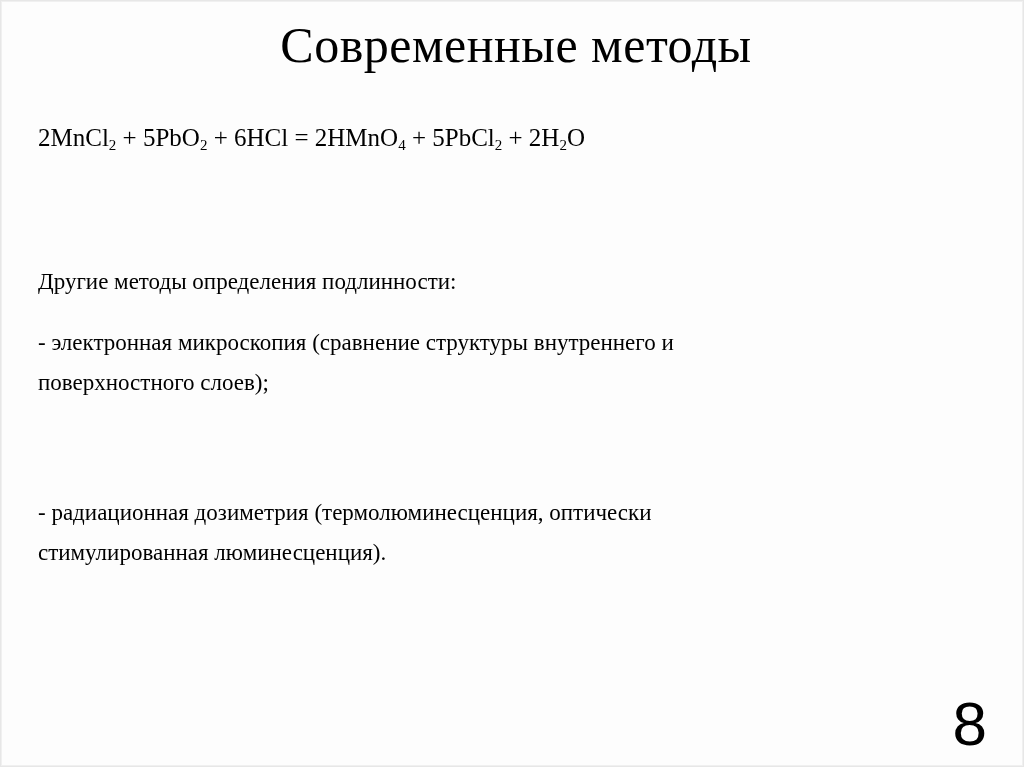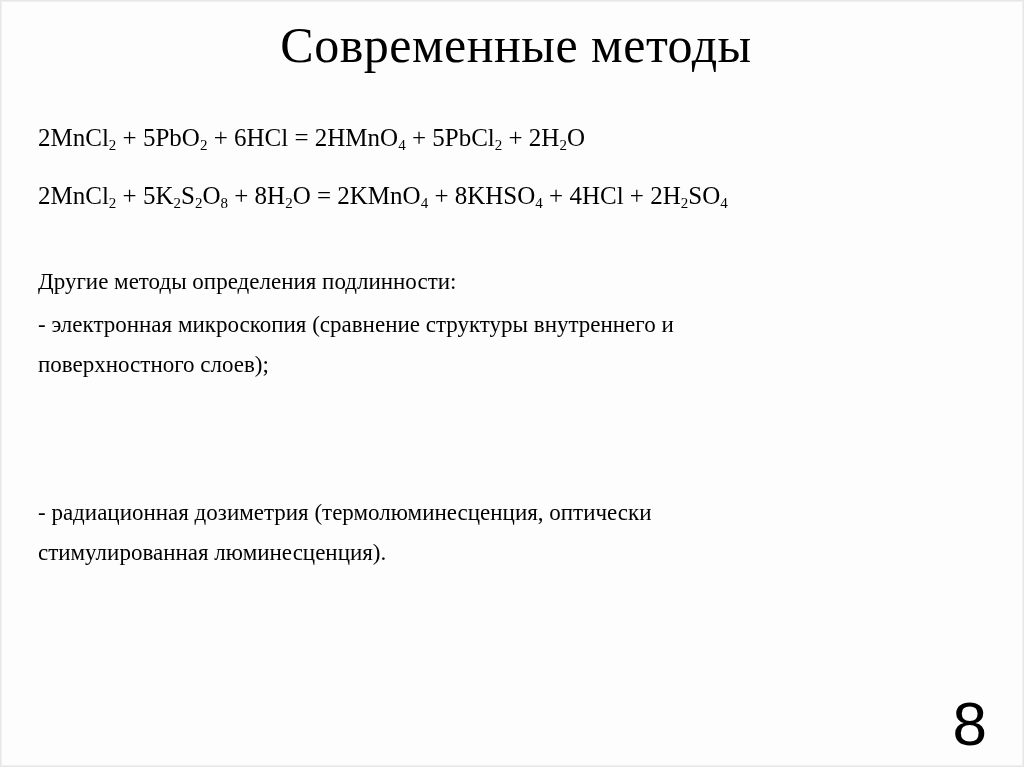--- a/index.html
+++ b/index.html
@@ -74,24 +74,23 @@
 </style>
 </head>
 <body>
 
 <div class="slide">
 
   <h1 class="title">Современные методы</h1>
 
   <div class="eq" style="top:114px">2MnCl<sub>2</sub> + 5PbO<sub>2</sub> + 6HCl = 2HMnO<sub>4</sub> + 5PbCl<sub>2</sub> + 2H<sub>2</sub>O</div>
 
-  <div class="eq" style="top:172px">2MnCl<sub>2</sub> + 5K<sub>2</sub>S<sub>2</sub>O<sub>8</sub> + 8H<sub>2</sub>O = 2KMnO<sub>4</sub> + 8KHSO<sub>4</sub> + 4HCl + 2H<sub>2</sub>SO<sub>4</sub></div>
 
   <div class="para" style="top:260px">Другие методы определения подлинности:</div>
 
-  <div class="para" style="top:303px">- электронная микроскопия (сравнение структуры внутреннего и<br>поверхностного слоев);</div>
+  <div class="para" style="top:321px">- электронная микроскопия (сравнение структуры внутреннего и<br>поверхностного слоев);</div>
 
 
   <div class="para" style="top:491px">- радиационная дозиметрия (термолюминесценция, оптически<br>стимулированная люминесценция).</div>
 
   <div class="pagenum">8</div>
 
 </div>
 
 </body></html>

